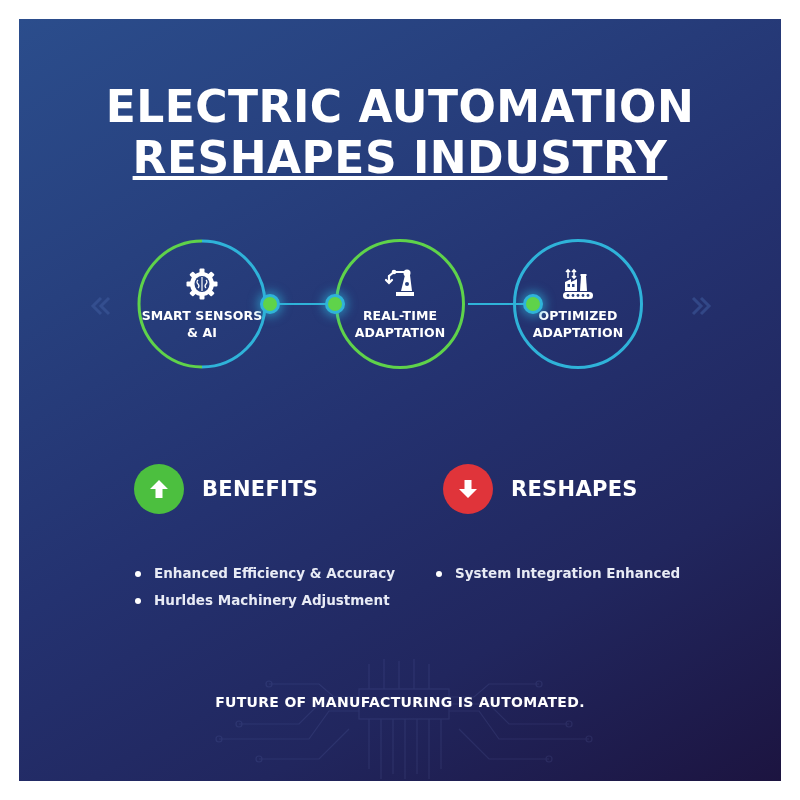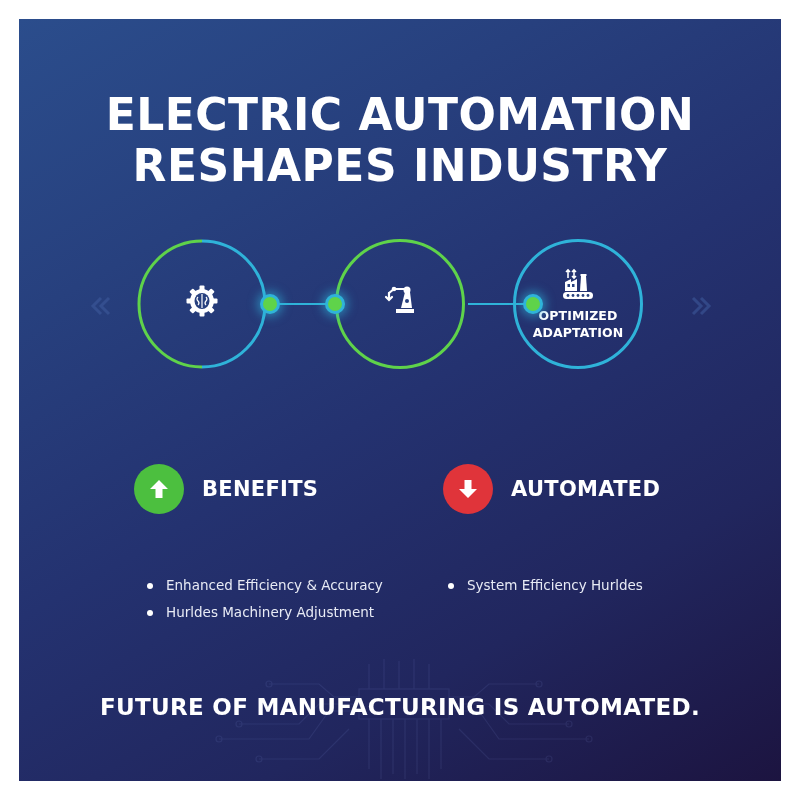--- a/index.html
+++ b/index.html
@@ -2,41 +2,41 @@
 <html><head>
 <meta charset="utf-8">
 <style>
   html, body { margin:0; padding:0; }
   body { width:800px; height:800px; background:#ffffff; position:relative; overflow:hidden;
          font-family:"DejaVu Sans", "Liberation Sans", sans-serif; }
   .panel { position:absolute; left:19px; top:19px; width:762px; height:762px;
            background: linear-gradient(150deg, #2b4d8c 0%, #27407e 25%, #243270 50%, #21265e 75%, #1c1440 100%);
            overflow:hidden; }
   .title { position:absolute; left:0; width:762px; text-align:center; color:#ffffff;
-           font-weight:bold; font-size:44px; letter-spacing:0.5px; line-height:52px;margin-top:8px; }
+           font-weight:bold; font-size:44px; letter-spacing:0.5px; line-height:52px; }
   .title.l1 { top:62px; }
-  .title.l2 { top:113px; }
+  .title.l2 { top:113px;text-decoration:underline; }
   .nav-chev { position:absolute; top:272px; width:30px; height:30px; color:#3f5c9e; opacity:0.55; }
   .circle { position:absolute; width:130px; height:130px; border-radius:50%; box-sizing:border-box; }
   .circle-content { position:absolute; inset:0; display:flex; flex-direction:column; align-items:center; justify-content:center; }
   .c-icon { width:34px; height:34px; margin-bottom:6px; }
   .c-label { color:#ffffff; font-weight:bold; font-size:12.5px; text-align:center; line-height:17px; letter-spacing:0.1px; }
   .connector { position:absolute; height:2px; background:#2fb3d9; top:284px; }
   .dot { position:absolute; width:14px; height:14px; border-radius:50%; background:#5fd34a;
          border:3px solid #2fb3d9; box-shadow:0 0 10px 3px rgba(47,179,217,0.55); }
   .section-head { position:absolute; top:445px; display:flex; align-items:center; }
   .badge { width:50px; height:50px; border-radius:50%; display:flex; align-items:center; justify-content:center; }
   .badge.green { background:#4cbf3f; }
   .badge.red { background:#e0343a; }
   .section-title { color:#ffffff; font-weight:bold; font-size:21px; margin-left:18px; letter-spacing:0.3px; }
-  .bullets { position:absolute; top:537px; list-style:none; margin:16px; padding:0; }
+  .bullets { position:absolute; top:537px; list-style:none; margin:4px; padding:0;font-weight:bold; }
   .bullets li { color:#e8ebf5; font-size:13.5px; line-height:27px; position:relative; padding-left:19px; }
   .bullets li::before { content:""; position:absolute; left:0; top:11px; width:6px; height:6px; border-radius:50%; background:#ffffff; }
   .footer { position:absolute; top:675px; left:0; width:762px; text-align:center; color:#ffffff;
-            font-weight:bold; font-size:23px; letter-spacing:0.3px; }
+            font-weight:bold; font-size:14px; letter-spacing:0.3px; }
   .circuit { position:absolute; left:180px; top:630px; width:400px; height:132px; opacity:0.09; }
 </style>
 </head>
 <body>
 
 <div class="panel">
 
   <div class="title l1">ELECTRIC AUTOMATION</div>
   <div class="title l2">RESHAPES INDUSTRY</div>
 
@@ -66,37 +66,45 @@
           <rect x="1.5" y="14.5" width="6" height="5" rx="1"></rect>
           <rect x="26.5" y="14.5" width="6" height="5" rx="1"></rect>
           <rect x="14.5" y="1.5" width="5" height="6" rx="1" transform="rotate(45 17 17)"></rect>
           <rect x="14.5" y="1.5" width="5" height="6" rx="1" transform="rotate(-45 17 17)"></rect>
           <rect x="14.5" y="26.5" width="5" height="6" rx="1" transform="rotate(45 17 17)"></rect>
           <rect x="14.5" y="26.5" width="5" height="6" rx="1" transform="rotate(-45 17 17)"></rect>
         </g>
         <ellipse cx="17" cy="17" rx="7.5" ry="8" fill="#27407e"></ellipse>
         <path d="M17,10 V24 M13,13 q-2,2 0,4 q2,2 0,4 M21,13 q2,2 0,4 q-2,2 0,4" stroke="#ffffff" stroke-width="1.2" fill="none"></path>
       </svg>
+      <div class="c-label">
+        <div>SMART SENSORS</div>
+        <div>&amp; AI</div>
+      </div>
     </div>
   </div>
 
   <div class="circle" style="left:316px; top:220px; border:3px solid #5fd34a;">
     <div class="circle-content">
       <svg class="c-icon" viewBox="0 0 34 34">
         <g fill="none" stroke="#ffffff" stroke-width="2.2" stroke-linecap="round">
           <path d="M6,9 L11,5 L22,5"></path>
           <path d="M6,9 v5"></path>
           <path d="M3,13 l3,3 l3,-3"></path>
         </g>
         <circle cx="11" cy="5" r="2.3" fill="#ffffff"></circle>
         <circle cx="24" cy="6" r="3.5" fill="#ffffff"></circle>
         <path d="M22,8 L18,24 L29,24 L27,8 Z" fill="#ffffff"></path>
         <circle cx="24" cy="17" r="2" fill="#27407e"></circle>
         <rect x="13" y="25" width="18" height="4" fill="#ffffff"></rect>
       </svg>
+      <div class="c-label">
+        <div>REAL-TIME</div>
+        <div>ADAPTATION</div>
+      </div>
     </div>
   </div>
 
   <div class="circle" style="left:494px; top:220px; border:3px solid #2fb3d9;">
     <div class="circle-content">
       <svg class="c-icon" viewBox="0 0 34 34">
         <g stroke="#ffffff" stroke-width="1.6" fill="none">
           <path d="M7,11 V3 M5,5 L7,3 L9,5"></path>
           <path d="M13,3 V11 M11,5 L13,3 L15,5 M11,9 L13,11 L15,9"></path>
         </g>
@@ -137,24 +145,24 @@
     <li>Enhanced Efficiency &amp; Accuracy</li>
     <li>Hurldes Machinery Adjustment</li>
   </ul>
 
   <div class="section-head" style="left:424px;">
     <div class="badge red">
       <svg width="24" height="24" viewBox="0 0 24 24">
         <path d="M12,21 L21,12 L15.5,12 L15.5,3 L8.5,3 L8.5,12 L3,12 Z" fill="#ffffff"></path>
       </svg>
     </div>
-    <div class="section-title">AUTOMATED</div>
+    <div class="section-title">RESHAPES</div>
   </div>
   <ul class="bullets" style="left:413px;">
-    <li>System Efficiency Hurldes</li>
+    <li>System Integration Enhanced</li>
   </ul>
 
   <svg class="circuit" viewBox="0 0 400 132">
     <g fill="none" stroke="#9fb3ff" stroke-width="1.2">
       <rect x="160" y="40" width="90" height="30"></rect>
       <path d="M170,40 V15 M185,40 V10 M200,40 V12 M215,40 V10 M230,40 V15"></path>
       <path d="M170,70 V120 M182,70 V130 M194,70 V125 M206,70 V130 M218,70 V125 M230,70 V130 M242,70 V120"></path>
       <path d="M160,55 H120 L100,75 H40 M160,62 H130 L110,90 H20 M160,48 H135 L120,35 H70"></path>
       <path d="M250,55 H290 L310,75 H370 M250,62 H280 L300,90 H390 M250,48 H275 L290,35 H340"></path>
       <path d="M150,80 L120,110 H60 M260,80 L290,110 H350"></path>

